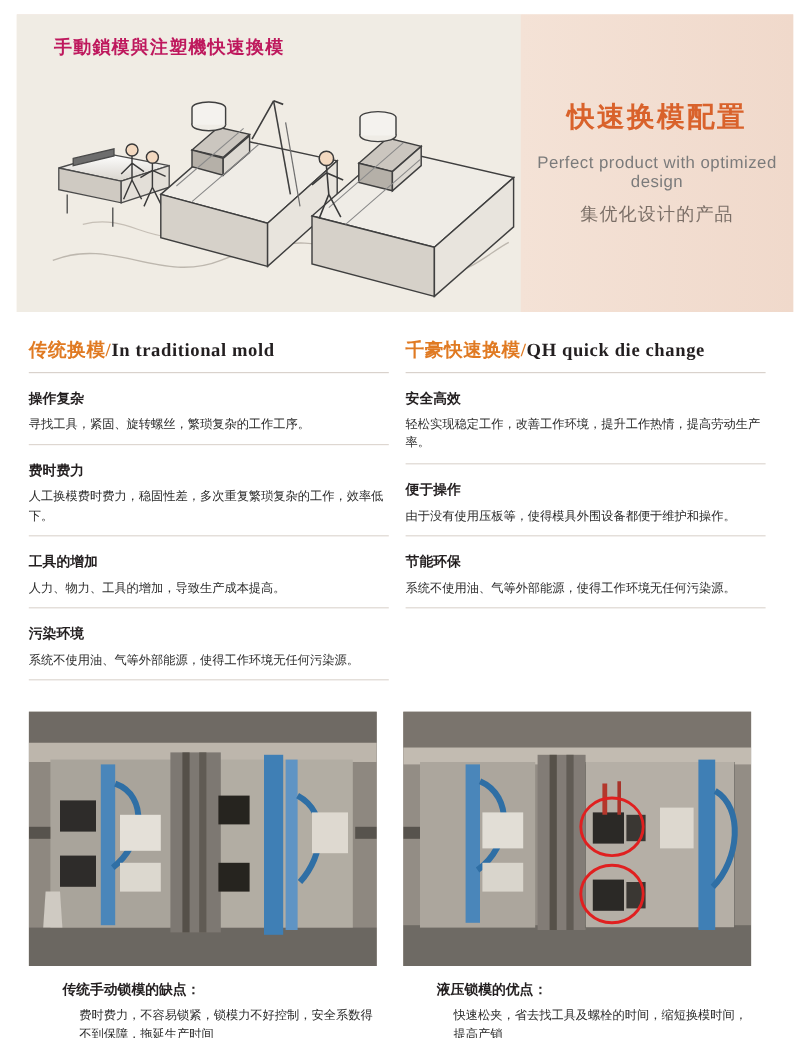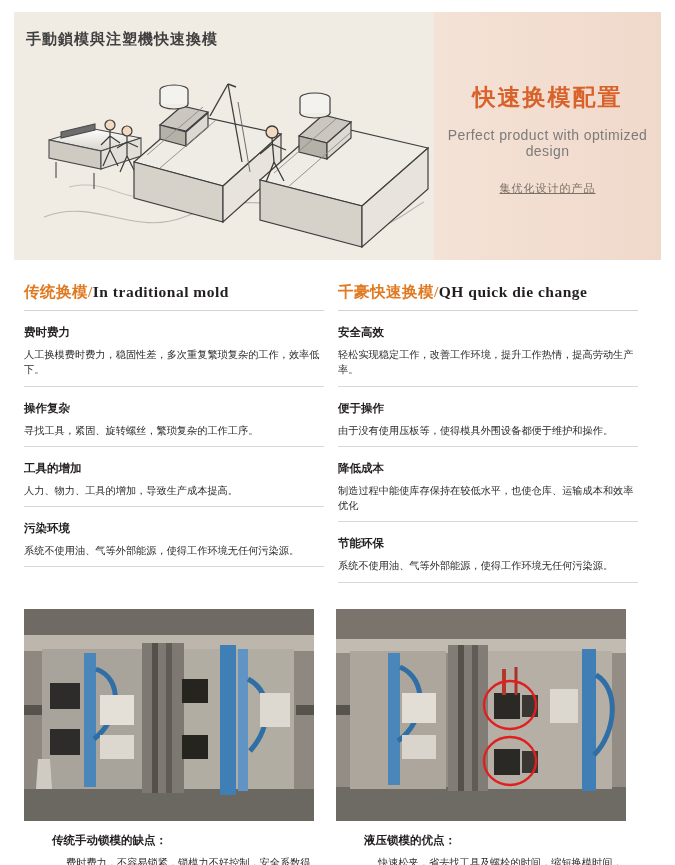--- a/index.html
+++ b/index.html
@@ -25,25 +25,25 @@
     display: flex;
   }
   .banner-left {
     width: 420px;
     position: relative;
     background: #f0ece4;
   }
   .banner-title {
     position: absolute;
     top: 18px;
-    left: 12px;
+    left: 31px;
     font-size: 15px;
     font-weight: bold;
     letter-spacing: 1px;
-    color: #404040;
+    color: #be185d;
     z-index: 4;
   }
   .sketch {
     position: absolute;
     inset: 0;
   }
   .banner-right {
     flex: 1;
     position: relative;
     text-align: center;
@@ -56,25 +56,24 @@
     color: #d9622b;
     letter-spacing: 2px;
   }
   .banner-right .h2 {
     font-size: 14px;
     color: #7b7b7b;
     margin-top: 14px;
     letter-spacing: .4px;
   }
   .banner-right .h3 {
-    font-size: 11px;
+    font-size: 15px;
     color: #7b6f67;
-    margin-top: 22px;
+    margin-top: 10px;
     letter-spacing: 1px;
-    text-decoration: underline;
   }
 
   
   .compare {
     display: flex;
     margin: 22px 18px 0 24px;
     gap: 14px;
     font-family: Liberation Serif, serif;
   }
   .col {
@@ -221,26 +220,26 @@
 </div>
 
 <div class="compare">
 
   <div class="col">
     <div class="col-head">
       <span class="cn">传统换模</span><span class="sep">/</span><span class="en">In traditional mold</span>
     </div>
 
     <div class="item">
+      <div class="item-title">操作复杂</div>
+      <div class="item-body">寻找工具，紧固、旋转螺丝，繁琐复杂的工作工序。</div>
+    </div>
+    <div class="item">
       <div class="item-title">费时费力</div>
       <div class="item-body">人工换模费时费力，稳固性差，多次重复繁琐复杂的工作，效率低下。</div>
-    </div>
-    <div class="item">
-      <div class="item-title">操作复杂</div>
-      <div class="item-body">寻找工具，紧固、旋转螺丝，繁琐复杂的工作工序。</div>
     </div>
     <div class="item">
       <div class="item-title">工具的增加</div>
       <div class="item-body">人力、物力、工具的增加，导致生产成本提高。</div>
     </div>
     <div class="item">
       <div class="item-title">污染环境</div>
       <div class="item-body">系统不使用油、气等外部能源，使得工作环境无任何污染源。</div>
     </div>
   </div>
@@ -250,24 +249,20 @@
       <span class="cn">千豪快速换模</span><span class="sep">/</span><span class="en">QH quick die change</span>
     </div>
 
     <div class="item">
       <div class="item-title">安全高效</div>
       <div class="item-body">轻松实现稳定工作，改善工作环境，提升工作热情，提高劳动生产率。</div>
     </div>
     <div class="item">
       <div class="item-title">便于操作</div>
       <div class="item-body">由于没有使用压板等，使得模具外围设备都便于维护和操作。</div>
-    </div>
-    <div class="item">
-      <div class="item-title">降低成本</div>
-      <div class="item-body">制造过程中能使库存保持在较低水平，也使仓库、运输成本和效率优化</div>
     </div>
     <div class="item">
       <div class="item-title">节能环保</div>
       <div class="item-body">系统不使用油、气等外部能源，使得工作环境无任何污染源。</div>
     </div>
   </div>
 </div>
 
 <div class="photos">
 

